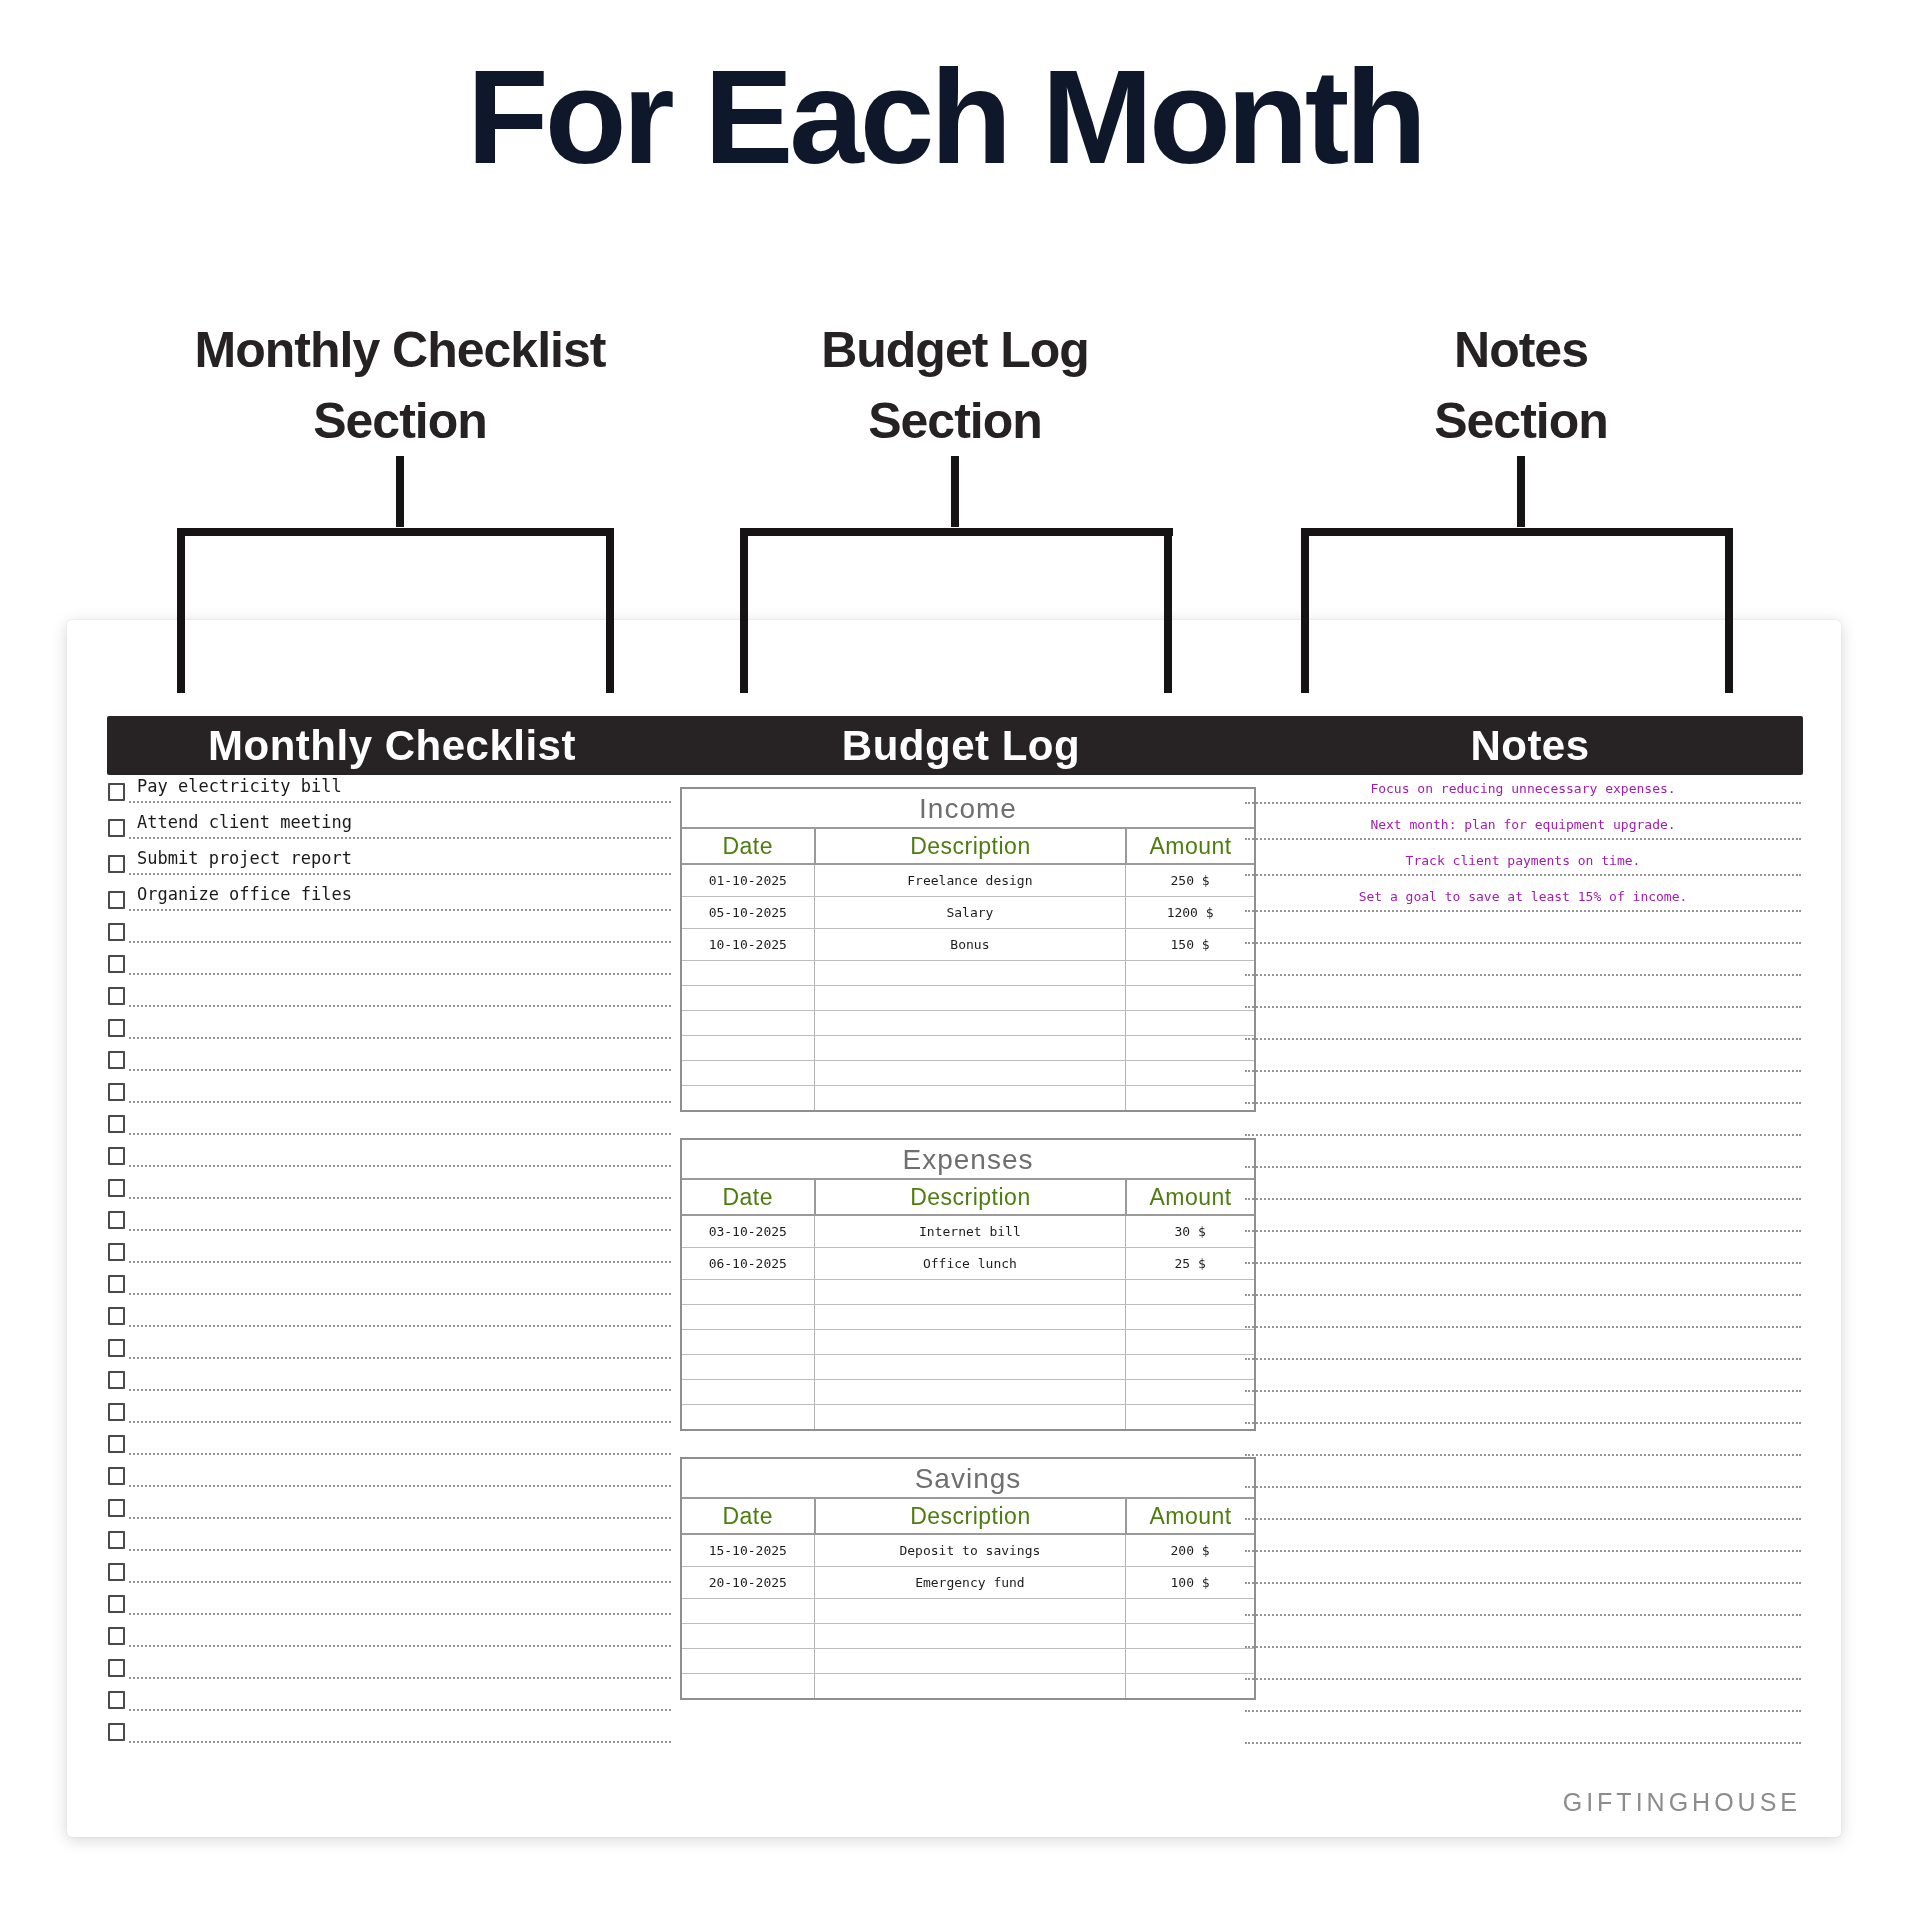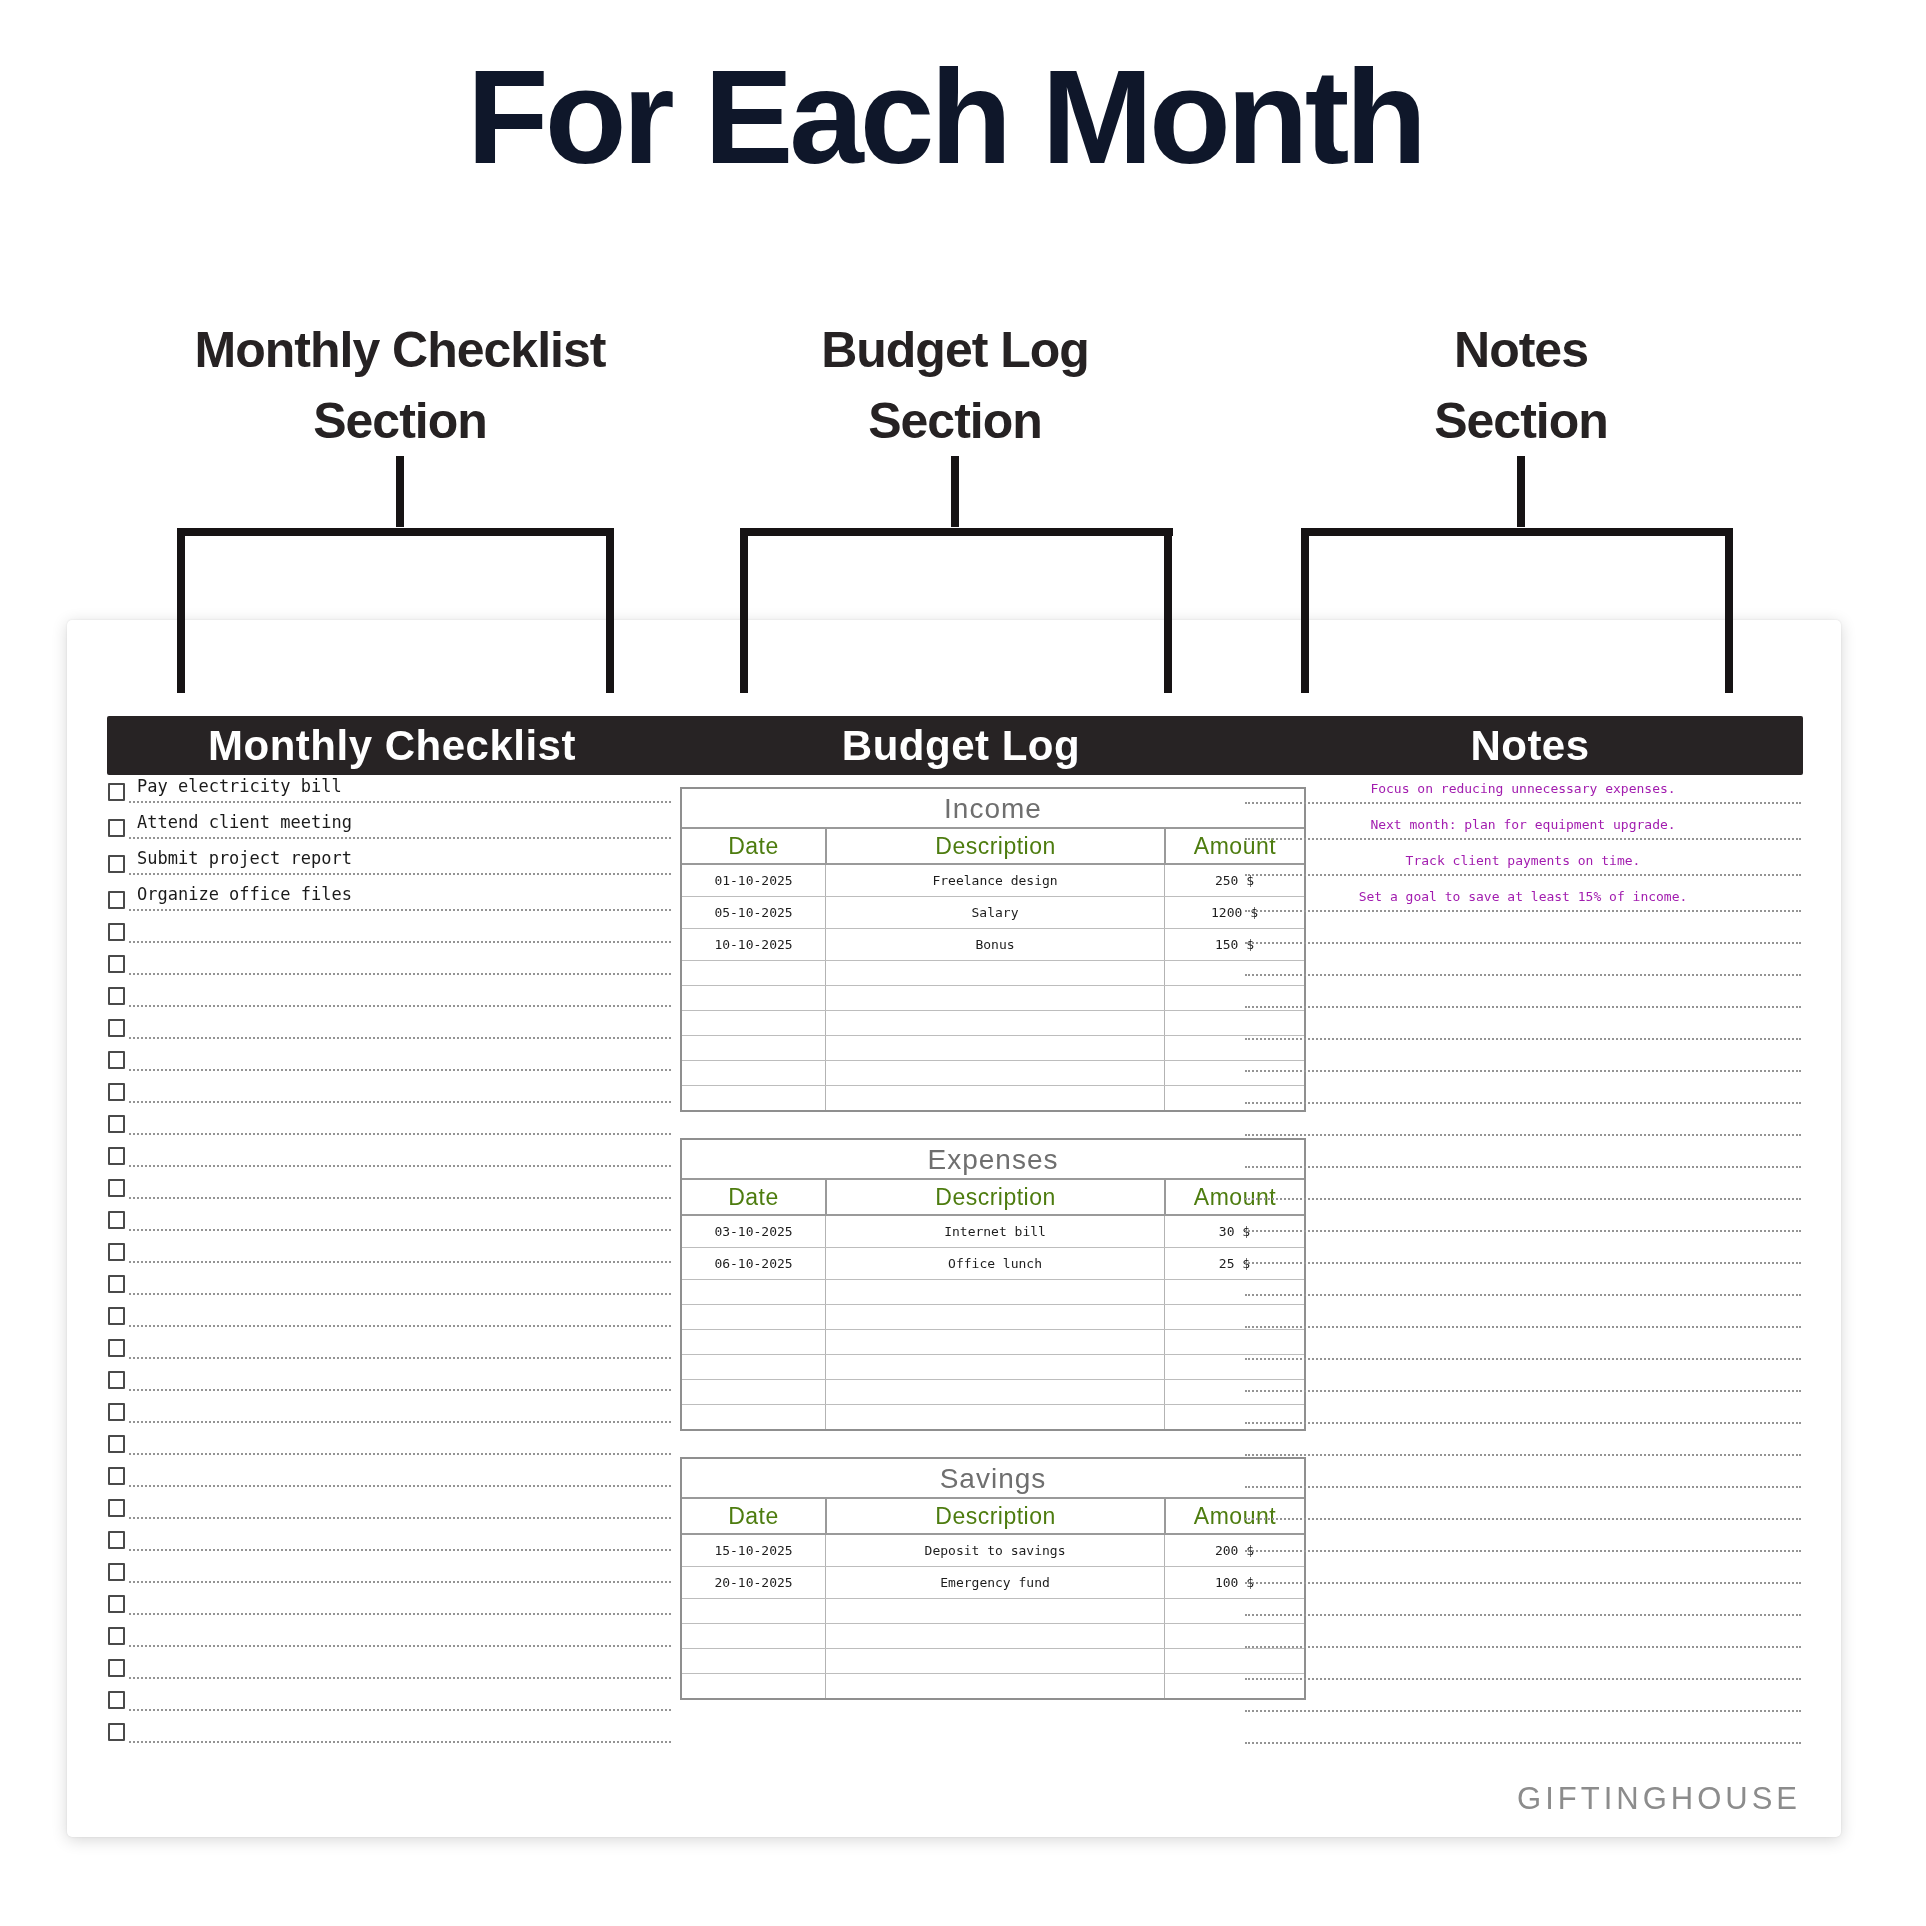--- a/index.html
+++ b/index.html
@@ -64,21 +64,21 @@
     border:2.5px solid #4a4a4a; background:#fff; border-radius:1px;
   }
   .dots { position:absolute; left:22px; right:0; bottom:1px; border-bottom:2px dotted #949494; }
   .ctext {
     position:absolute; left:30px; bottom:8px;
     font-family:"DejaVu Sans Mono", monospace; font-size:17px; color:#1a1a1a;
     white-space:nowrap;
   }
 
   
-  .col-budget { position:absolute; left:613px; top:167px; width:626px; }
+  .col-budget { position:absolute; left:613px; top:167px; width:576px; }
   .btable { border:2px solid #8f8f8f; background:#fff; margin-bottom:26px; }
   .btitle {
     height:40px; line-height:40px; border-bottom:2px solid #9a9a9a; text-align:center;
     font-size:28px; color:#6f6f6f; letter-spacing:1px; font-weight:400;
   }
   .bhead { display:grid; grid-template-columns:23% 54.5% 22.5%; border-bottom:2px solid #9a9a9a; }
   .bhead span {
     height:34px; line-height:34px; text-align:center; font-size:23px; color:#4d7c0f;
     letter-spacing:0.5px;
   }
@@ -97,21 +97,21 @@
   .nline { position:relative; height:32px; border-bottom:2px dotted #949494; }
   .nline.filled { height:36px; }
   .ntext {
     position:absolute; left:0; right:0; bottom:6px; text-align:center;
     font-family:"DejaVu Sans Mono", monospace; font-size:13px; color:#a21caf;
     white-space:nowrap;
   }
 
   
   .brand {
-    position:absolute; right:40px; bottom:20px; font-size:31px; letter-spacing:4px;
+    position:absolute; right:40px; bottom:20px; font-size:25px; letter-spacing:4px;
     color:#8c8c8c; font-weight:500;
   }
 </style>
 </head>
 <body>
 
 <div class="canvas">
 
   <div class="main-title">For Each Month</div>
 

